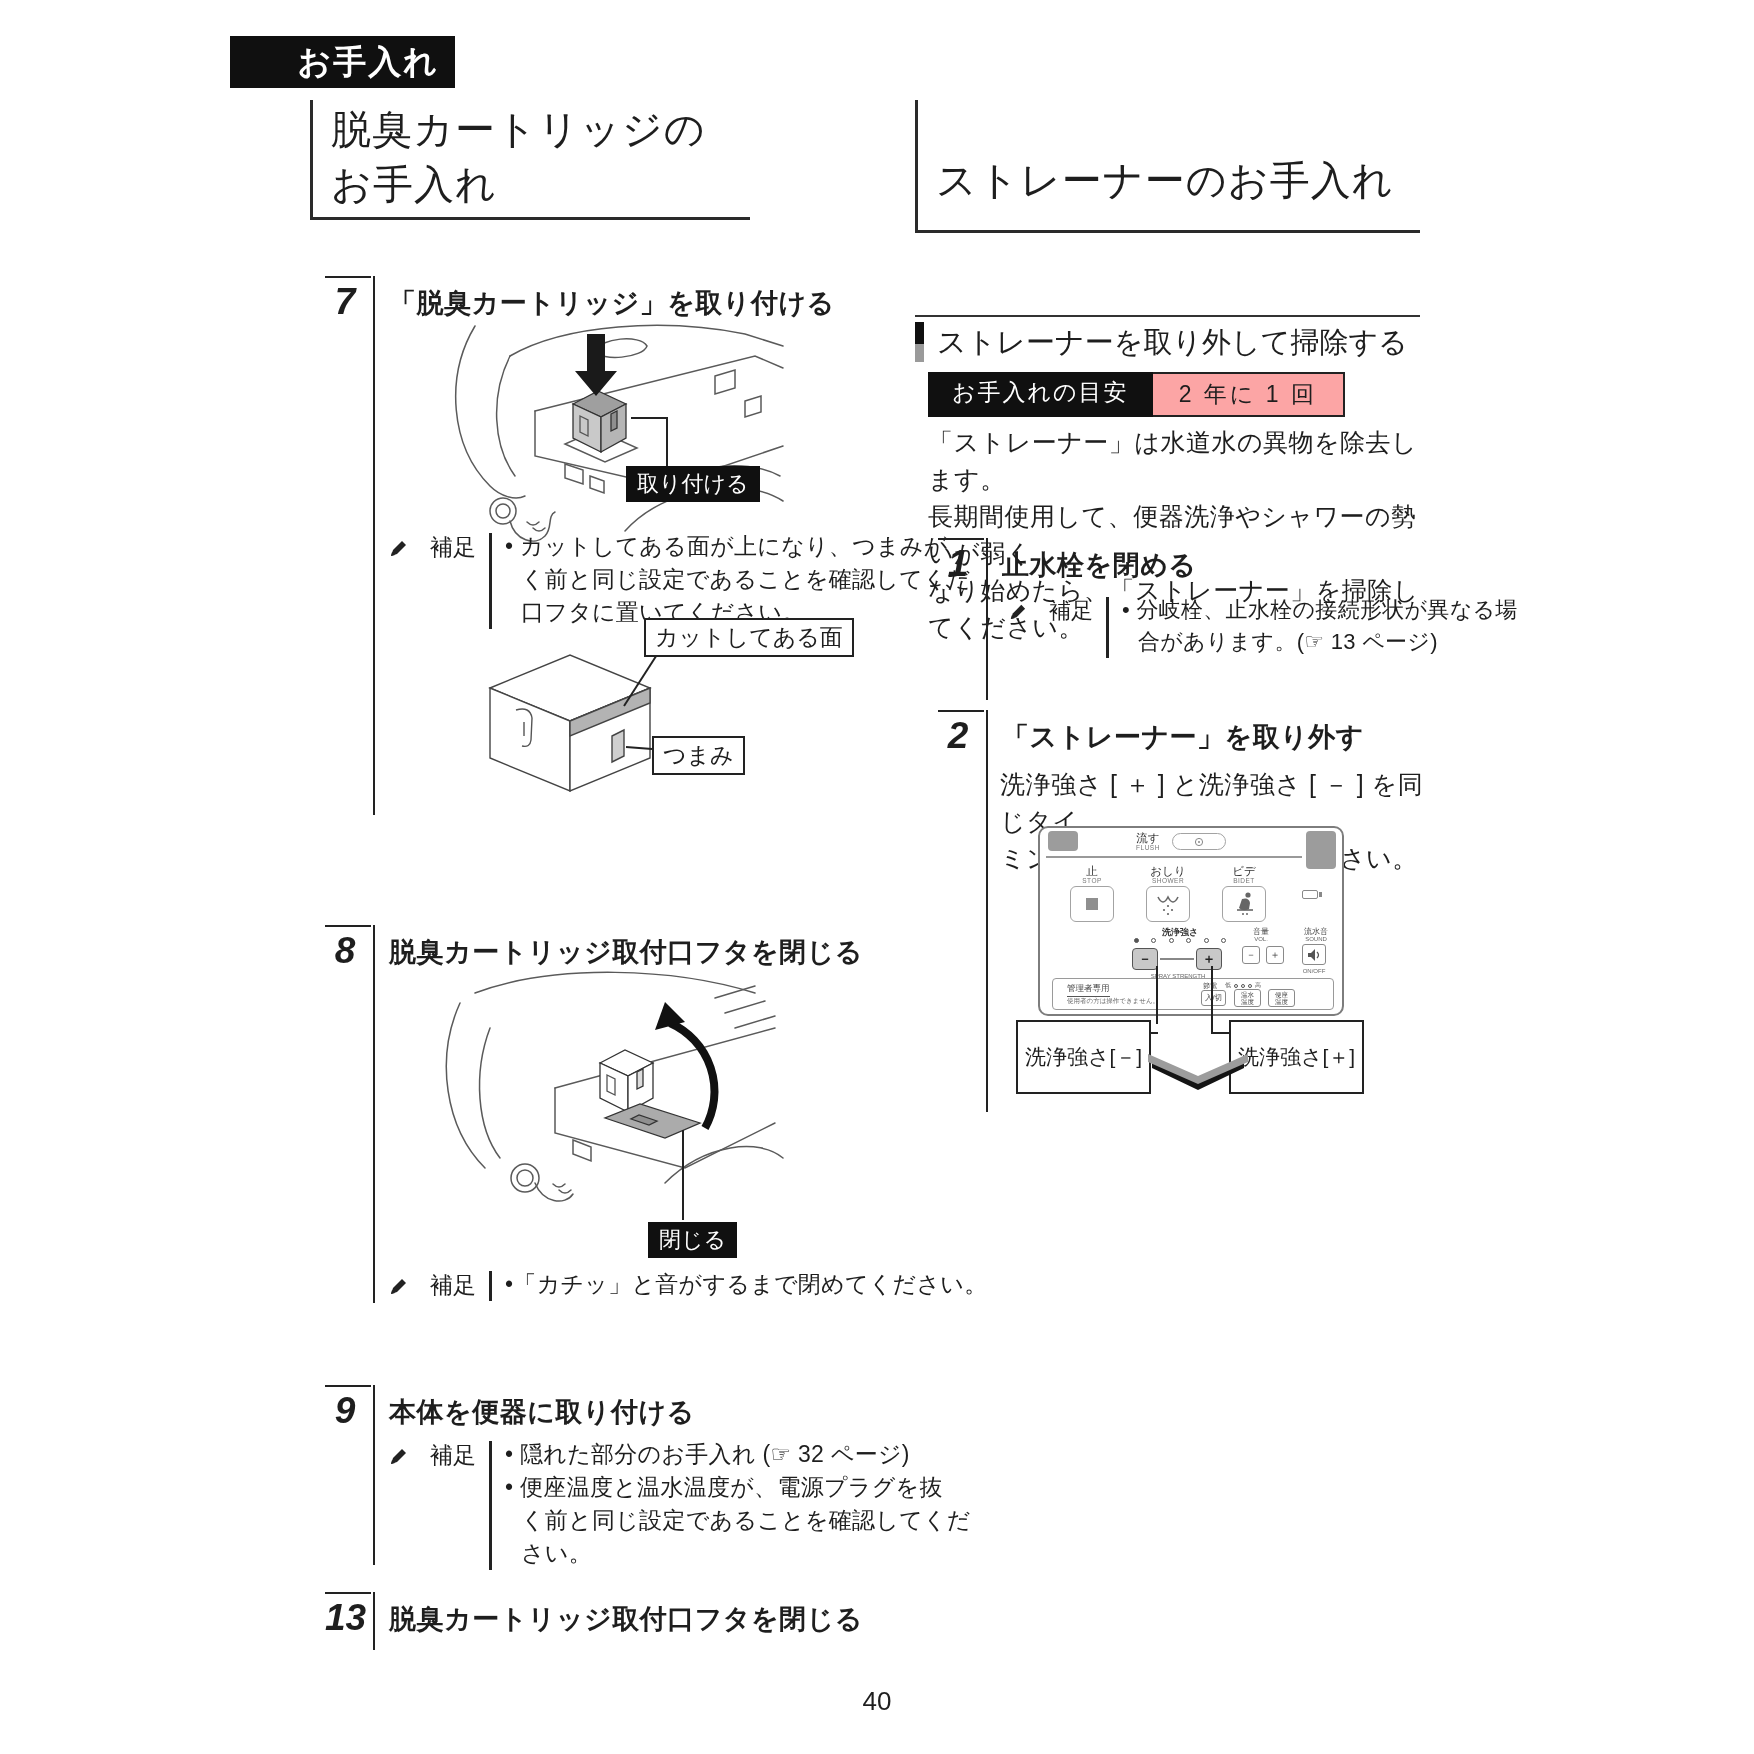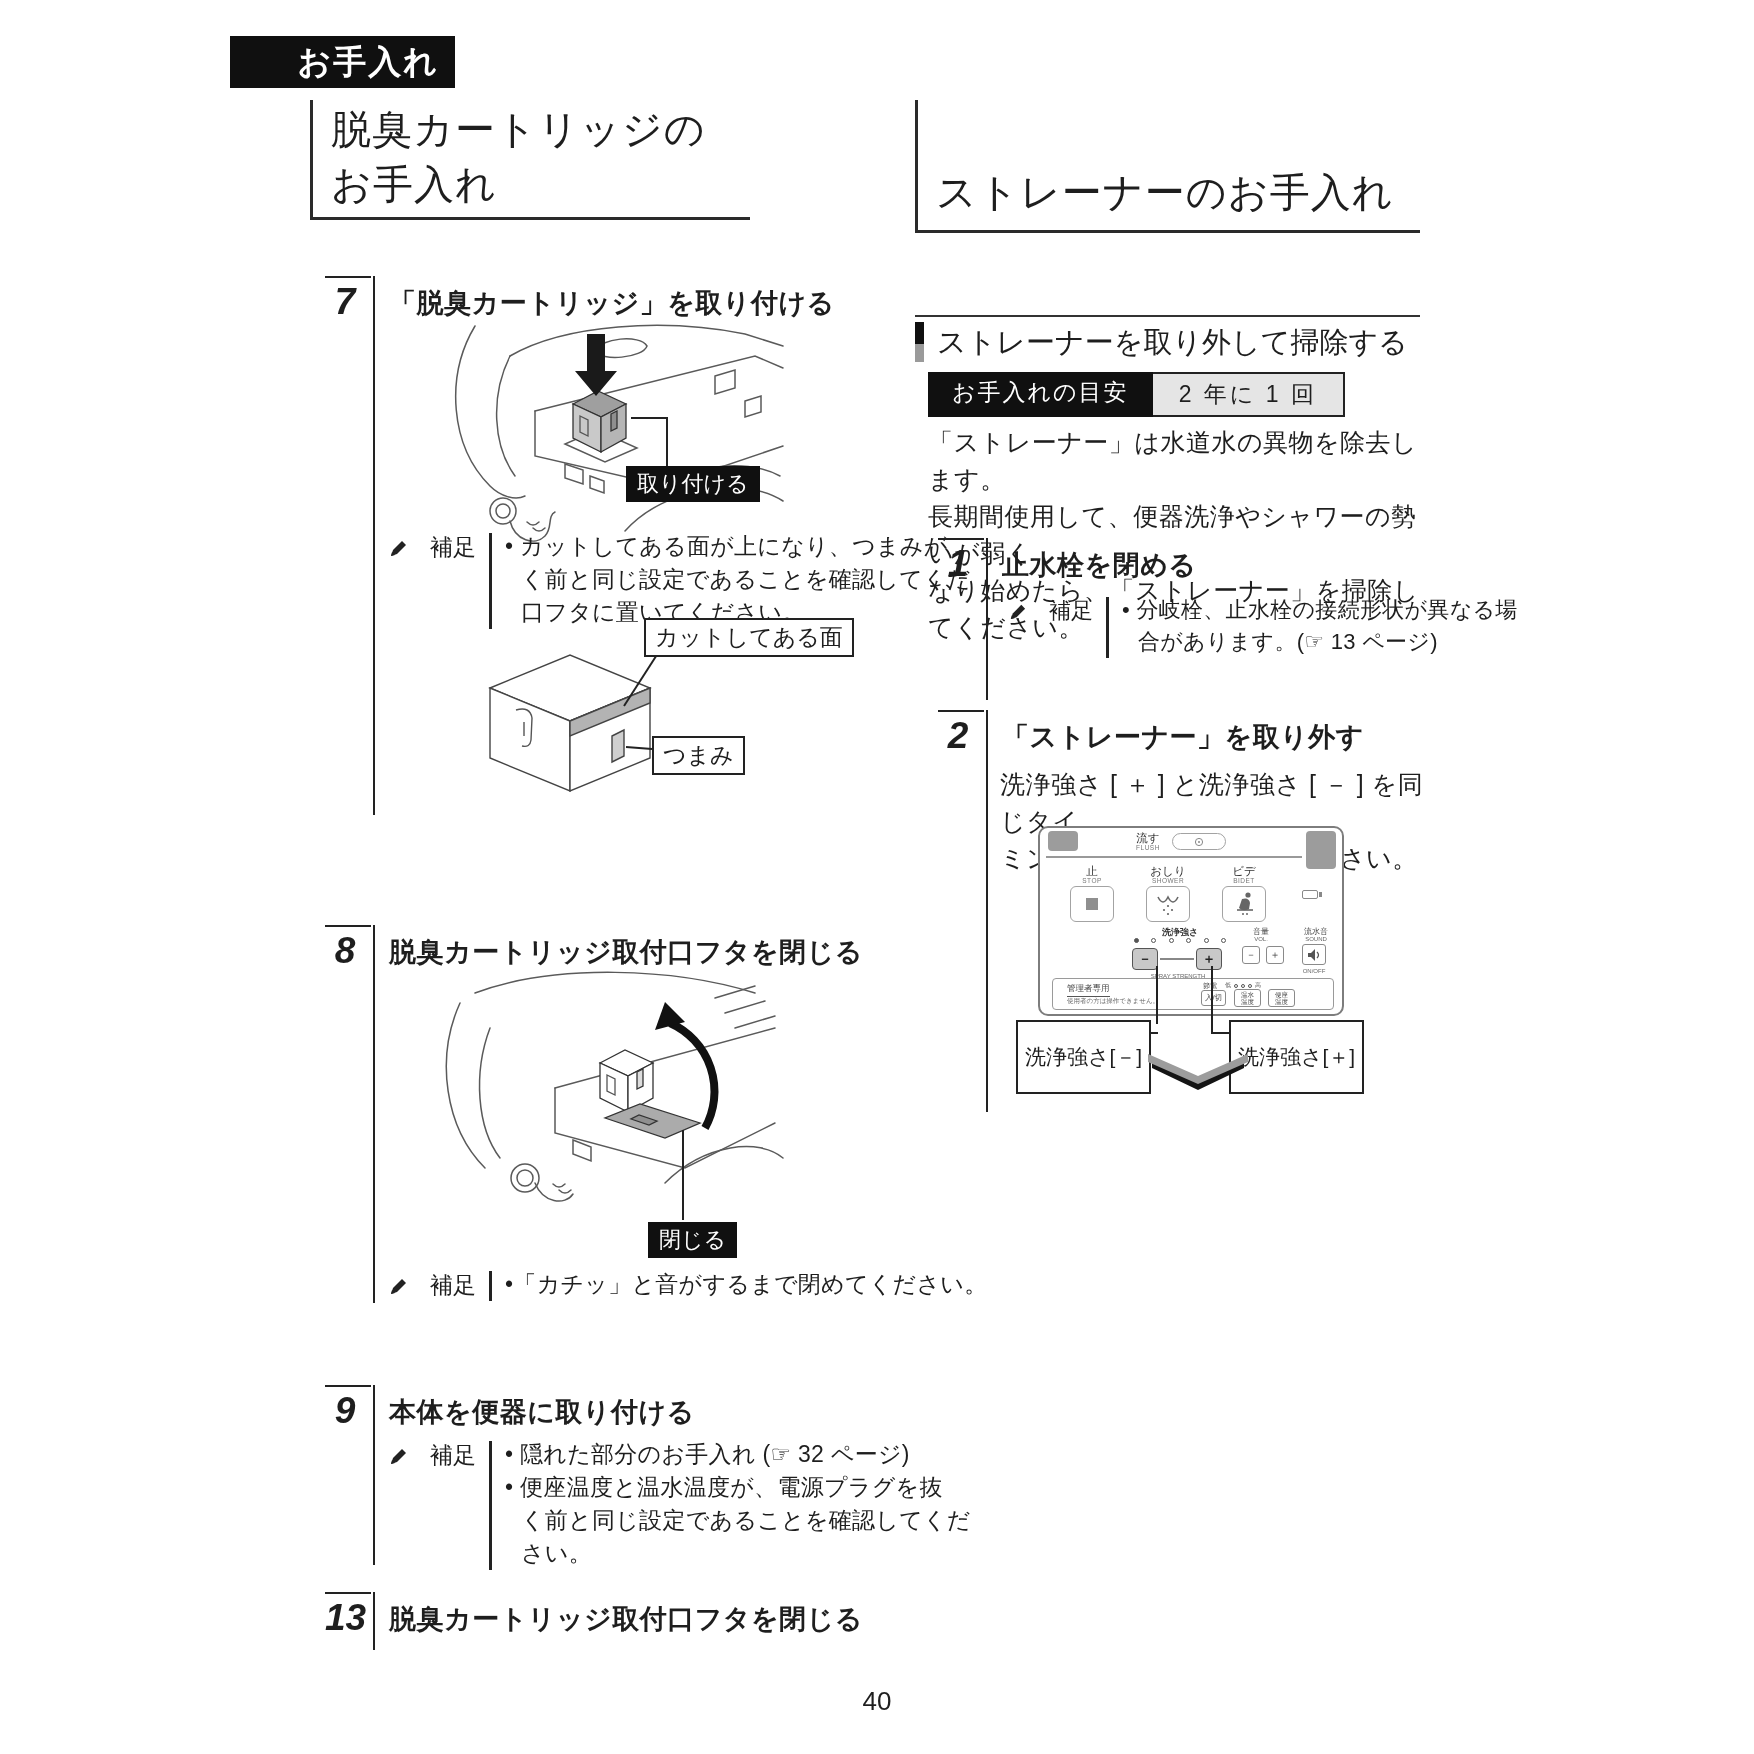--- a/index.html
+++ b/index.html
@@ -14,32 +14,32 @@
     background:#101010;color:#fff;font-weight:bold;font-size:33px;
     display:flex;align-items:center;justify-content:flex-end;
     padding-right:16px;box-sizing:border-box;letter-spacing:2px;
   }
   
   .sec-title{
     border-left:3px solid #2a2a2a;border-bottom:3px solid #2a2a2a;
     box-sizing:border-box;padding:2px 0 10px 18px;
     font-size:40px;line-height:55px;letter-spacing:1px;
   }
-  .sec-title.single{display:flex;align-items:flex-end;padding-bottom:10px;}
+  .sec-title.single{display:flex;align-items:flex-end;padding-bottom:22px;}
   
   .subsec{
     border-top:2px solid #333;box-sizing:border-box;
     display:flex;align-items:flex-start;padding-top:5px;
   }
   .subsec .marker{width:9px;height:40px;background:linear-gradient(#101010 0 55%, #9a9a9a 55% 100%);}
   .subsec .txt{font-size:29px;padding-left:13px;padding-top:1px;}
   
   .badge{display:flex;align-items:stretch;}
   .badge-dark{background:#101010;color:#fff;font-size:23px;padding:5px 24px;letter-spacing:2px;}
-  .badge-val{border:2px solid #222;border-left:none;font-size:23px;padding:5px 26px;letter-spacing:3px;background:#e5e5e5;}
+  .badge-val{border:2px solid #222;border-left:none;font-size:23px;padding:5px 26px;letter-spacing:3px;background:#fca5a5;}
   
   .para{font-size:25px;line-height:37px;letter-spacing:0.5px;}
   
   .step .num{
     position:absolute;left:0;top:0;width:46px;box-sizing:border-box;
     border-top:2px solid #222;font-size:37px;font-style:italic;font-weight:bold;
     text-align:center;padding:3px 6px 4px 0;
   }
   .step .rail{position:absolute;left:48px;top:0;width:2px;background:#222;}
   .step .stitle{position:absolute;left:64px;top:9px;font-size:27px;font-weight:bold;white-space:nowrap;letter-spacing:0.5px;}

